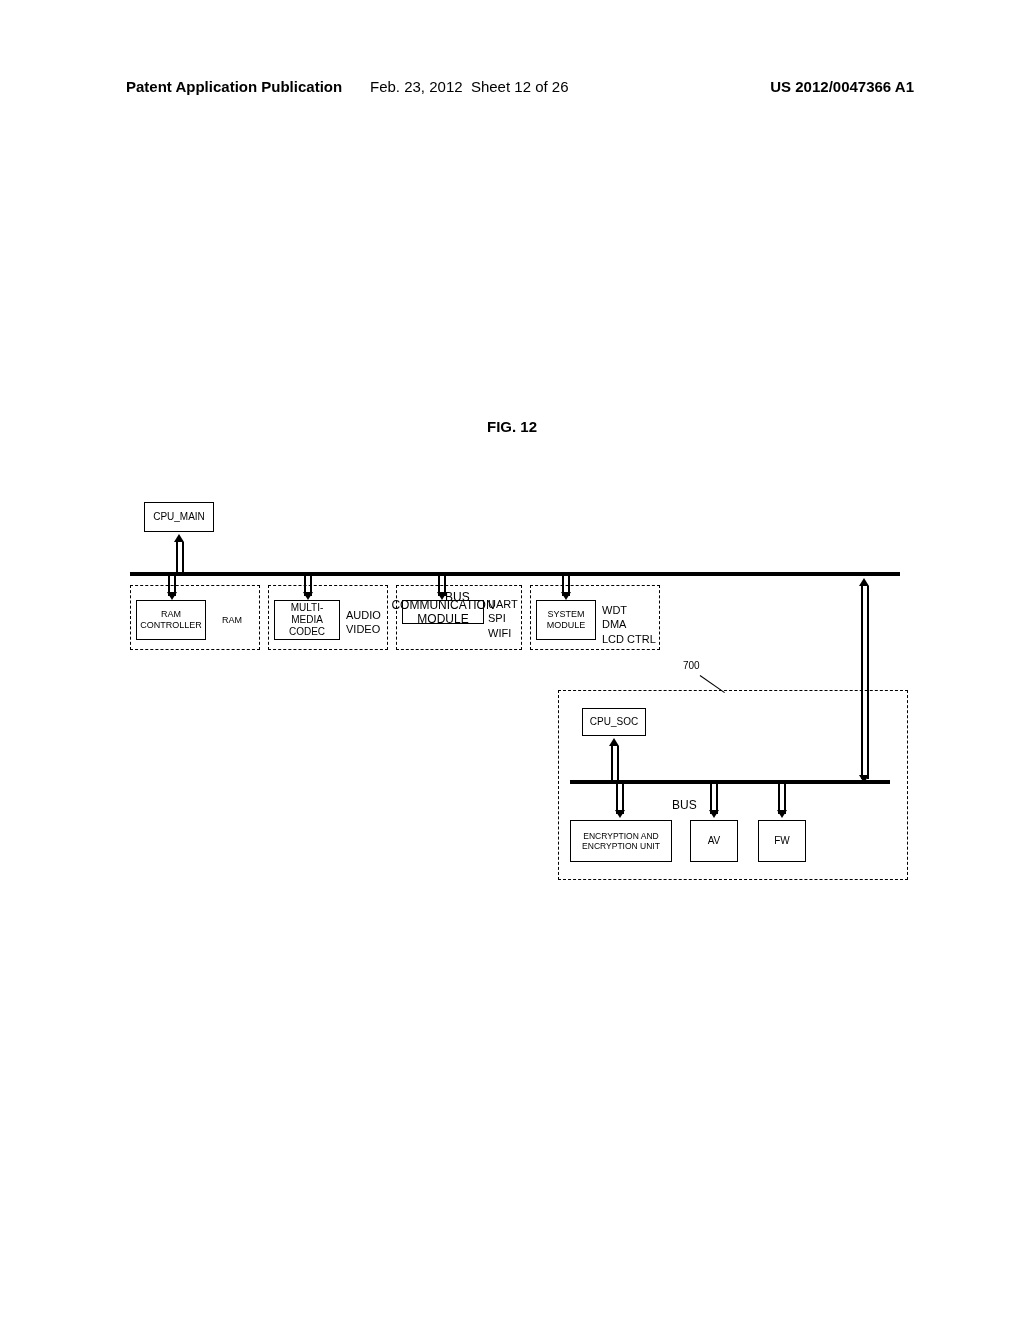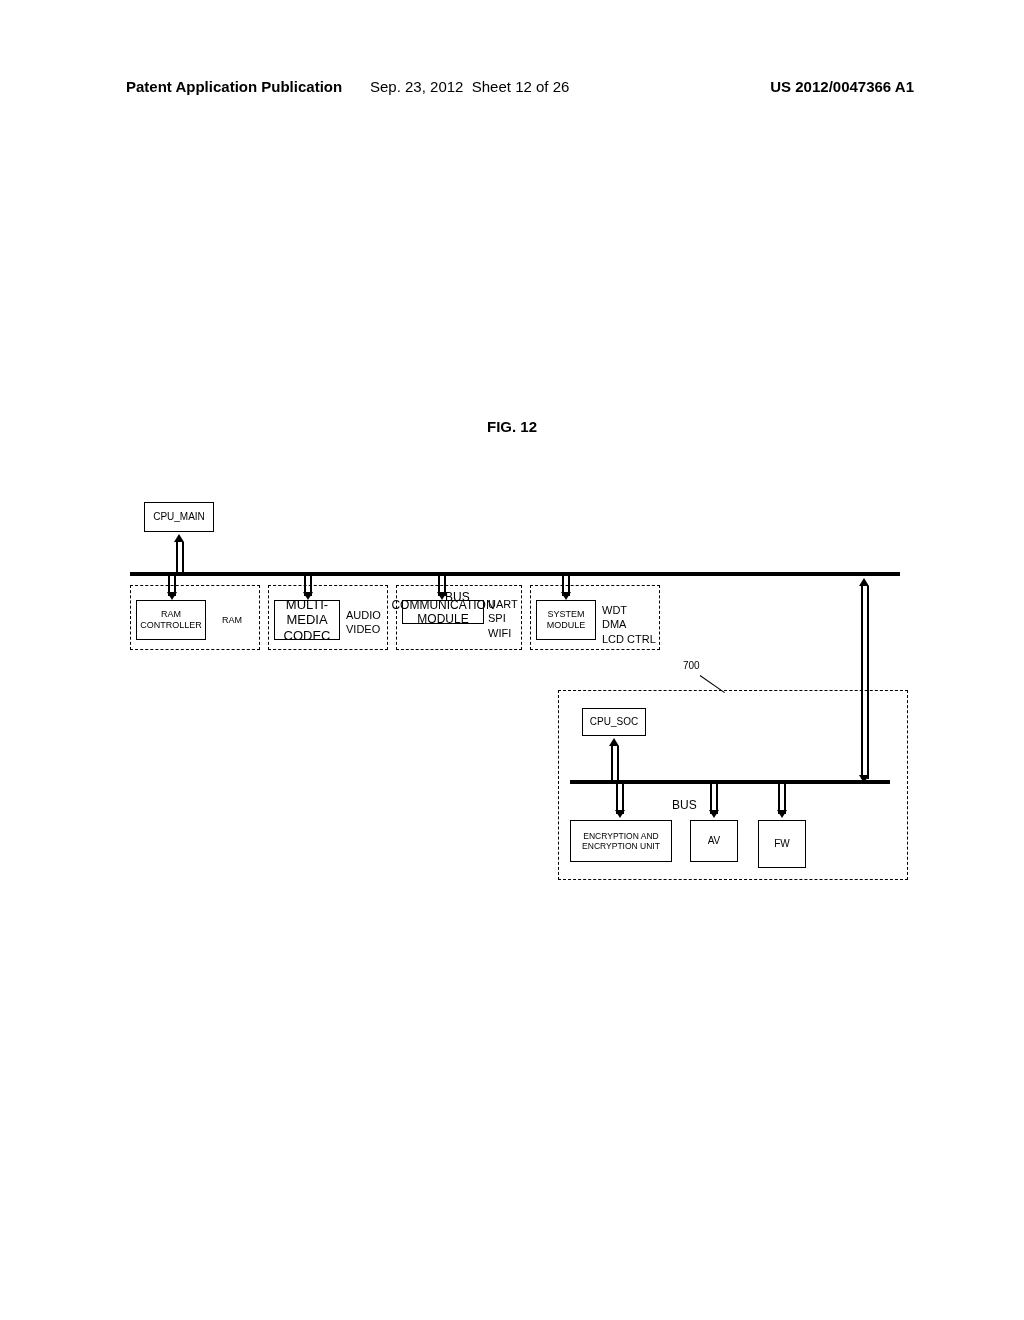--- a/index.html
+++ b/index.html
@@ -98,21 +98,21 @@
     border-top: 1px solid #000;
     transform-origin: left center;
   }
 </style>
 </head>
 <body>
 
 <div class="header">
   <span class="hdr-left">Patent Application Publication</span>
   <span class="hdr-mid">
-    <span>Sep. 23, 2012</span>&nbsp;&nbsp;<span>Sheet 12 of 26</span>
+    <span>Feb. 23, 2012</span>&nbsp;&nbsp;<span>Sheet 12 of 26</span>
   </span>
   <span class="hdr-right">US 2012/0047366 A1</span>
 </div>
 
 <div class="fig-title">FIG. 12</div>
 
 <div class="diagram">
 
   <div class="box" style="left:34px; top:12px; width:70px; height:30px;">CPU_MAIN</div>
 
@@ -125,21 +125,21 @@
 
   <div class="dashed" style="left:20px; top:95px; width:130px; height:65px;"></div>
   <div class="box" style="left:26px; top:110px; width:70px; height:40px; font-size:9px;">RAM CONTROLLER</div>
   <div class="box" style="left:103px; top:110px; width:38px; height:40px; border:none; font-size:9px;text-align:center;">RAM</div>
 
   <div class="arrow-line" style="left:58px; top:86px; width:2px; height:20px;"></div>
   <div class="arrow-line" style="left:64px; top:86px; width:2px; height:20px;"></div>
   <div class="arrowhead-down" style="left:57px; top:102px;"></div>
 
   <div class="dashed" style="left:158px; top:95px; width:120px; height:65px;"></div>
-  <div class="box" style="left:164px; top:110px; width:66px; height:40px; font-size:13px;">MULTI-MEDIA CODEC</div>
+  <div class="box" style="left:164px; top:110px; width:66px; height:40px; font-size:10px;">MULTI-MEDIA CODEC</div>
   <div class="side-text" style="left:236px; top:118px;">AUDIO<br>VIDEO</div>
   <div class="arrow-line" style="left:194px; top:86px; width:2px; height:20px;"></div>
   <div class="arrow-line" style="left:200px; top:86px; width:2px; height:20px;"></div>
   <div class="arrowhead-down" style="left:193px; top:102px;"></div>
 
   <div class="dashed" style="left:286px; top:95px; width:126px; height:65px;"></div>
   <div class="box" style="left:292px; top:110px; width:82px; height:24px; font-size:12px;">COMMUNICATION MODULE</div>
   <div class="side-text" style="left:378px; top:107px;">UART<br>SPI<br>WIFI</div>
   <div class="arrow-line" style="left:328px; top:86px; width:2px; height:20px;"></div>
   <div class="arrow-line" style="left:334px; top:86px; width:2px; height:20px;"></div>
@@ -174,18 +174,18 @@
   <div class="box" style="left:460px; top:330px; width:102px; height:42px; font-size:8.5px;">ENCRYPTION AND ENCRYPTION UNIT</div>
   <div class="arrow-line" style="left:506px; top:294px; width:2px; height:30px;"></div>
   <div class="arrow-line" style="left:512px; top:294px; width:2px; height:30px;"></div>
   <div class="arrowhead-down" style="left:505px; top:320px;"></div>
 
   <div class="box" style="left:580px; top:330px; width:48px; height:42px;">AV</div>
   <div class="arrow-line" style="left:600px; top:294px; width:2px; height:30px;"></div>
   <div class="arrow-line" style="left:606px; top:294px; width:2px; height:30px;"></div>
   <div class="arrowhead-down" style="left:599px; top:320px;"></div>
 
-  <div class="box" style="left:648px; top:330px; width:48px; height:48px;">FW</div>
+  <div class="box" style="left:648px; top:330px; width:48px; height:42px;">FW</div>
   <div class="arrow-line" style="left:668px; top:294px; width:2px; height:30px;"></div>
   <div class="arrow-line" style="left:674px; top:294px; width:2px; height:30px;"></div>
   <div class="arrowhead-down" style="left:667px; top:320px;"></div>
 
 </div>
 
 </body></html>

